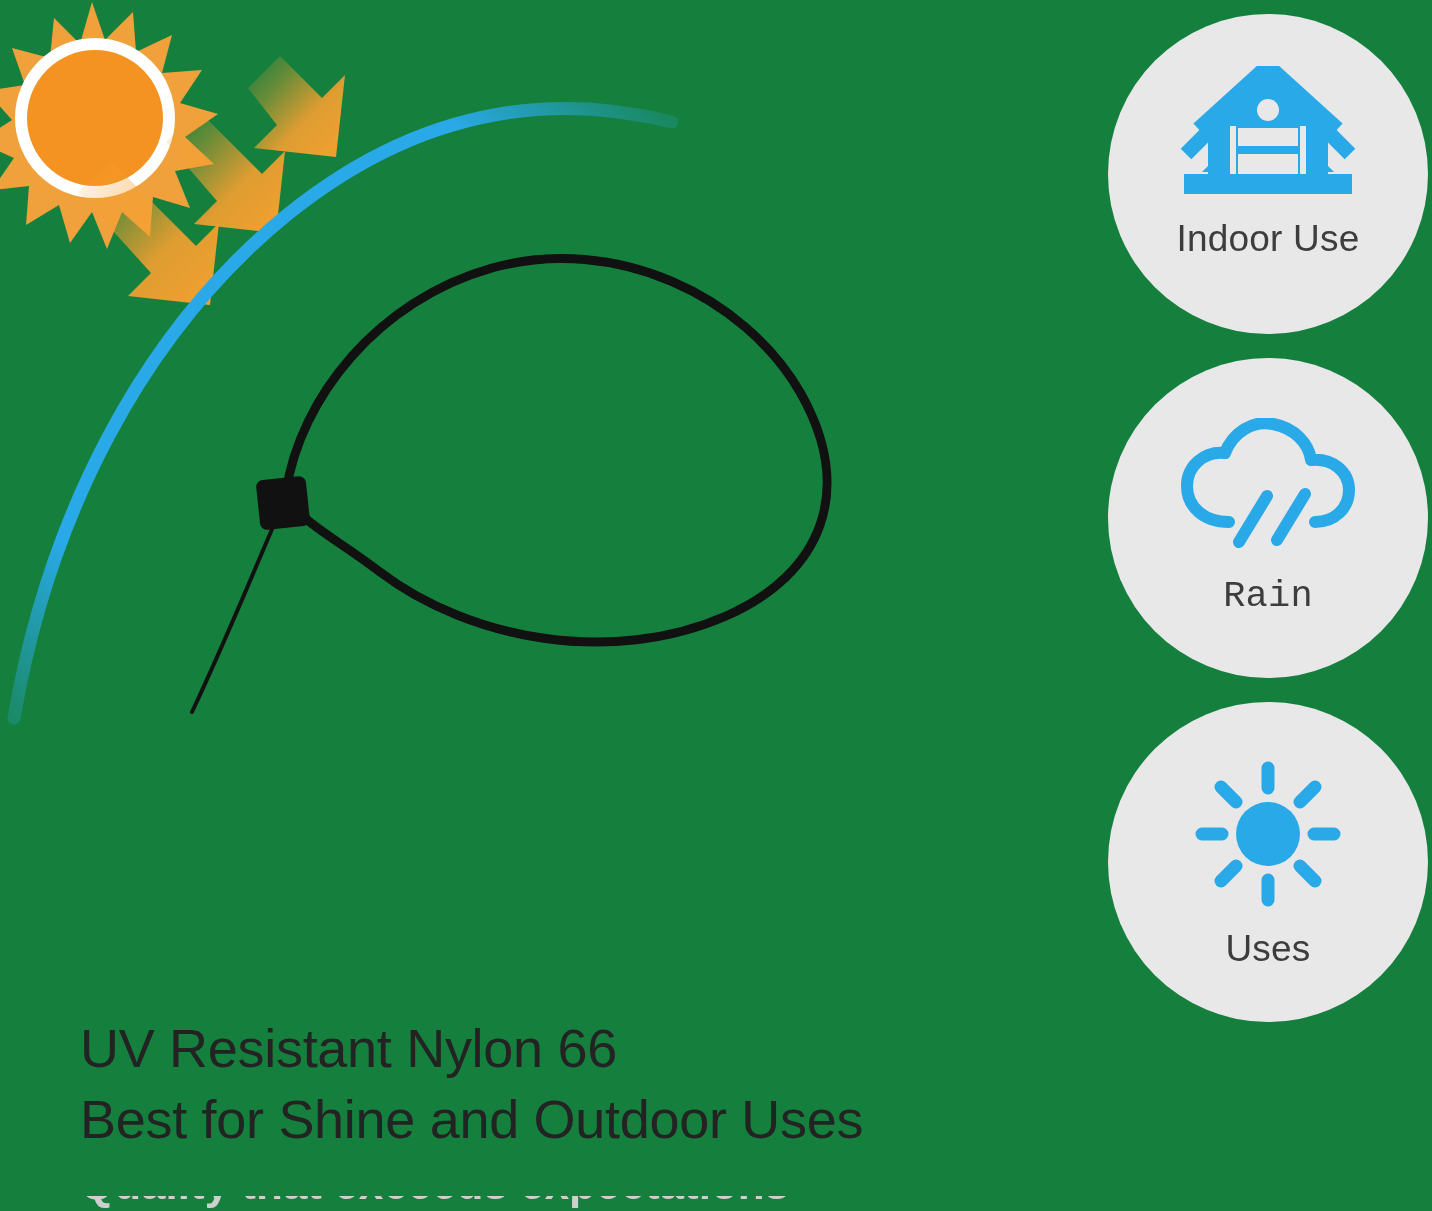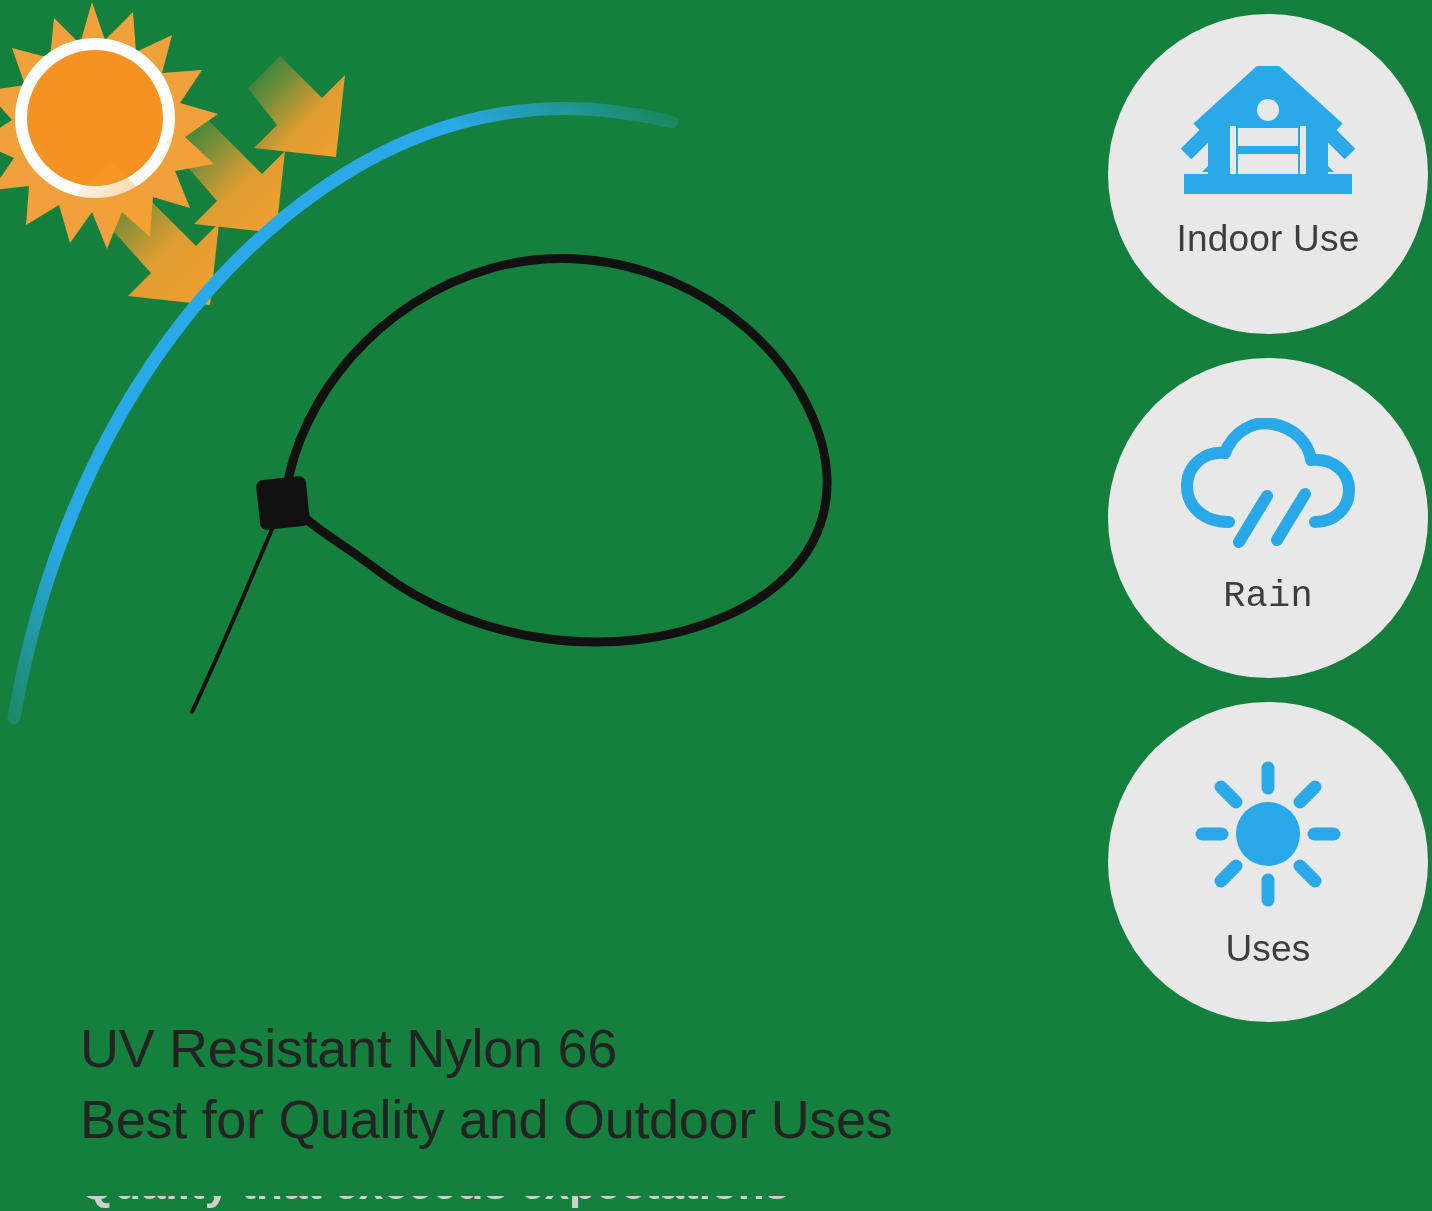--- a/index.html
+++ b/index.html
@@ -259,20 +259,20 @@
           </g>
         </svg>
       </div>
       <div class="feature-label">Uses</div>
     </div>
 
   </div>
 
   <div class="headline">
     <div class="headline-line">UV Resistant Nylon 66</div>
-    <div class="headline-line">Best for Quality and Outdoor Uses</div>
+    <div class="headline-line">Best for Shine and Outdoor Uses</div>
   </div>
 
   <div class="clipped-strip">
     <span>Quality that exceeds expectations</span>
   </div>
 
 </div>
 
 </body></html>

